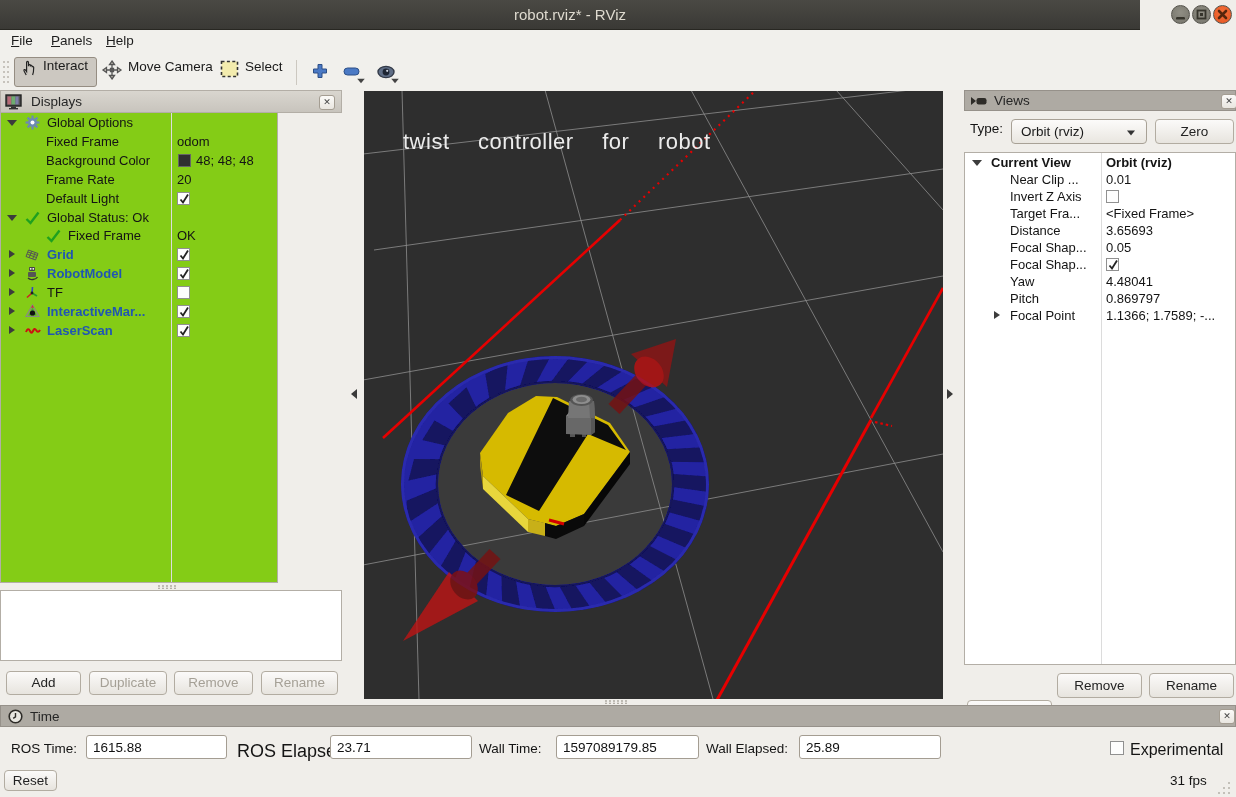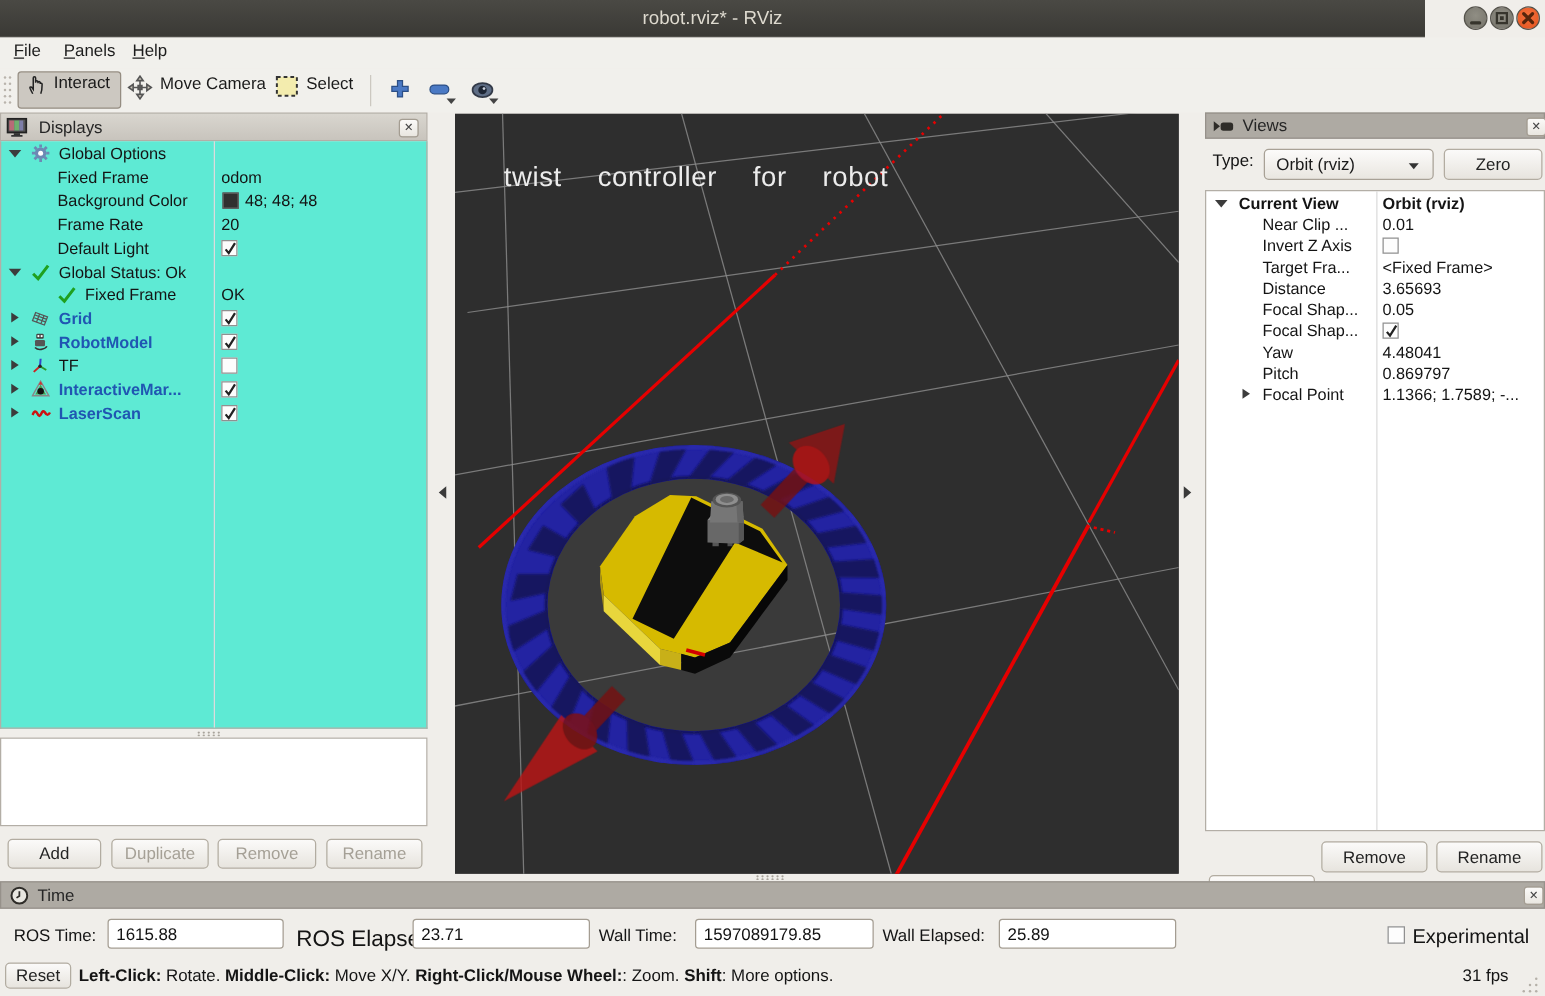--- a/index.html
+++ b/index.html
@@ -113,21 +113,21 @@
         <rect x="1" y="1" width="15" height="11" fill="#555" stroke="#222" stroke-width="1.4"></rect>
         <rect x="2.4" y="2.4" width="4" height="8" fill="#b86a77"></rect>
         <rect x="6.4" y="2.4" width="4" height="8" fill="#6fae6f"></rect>
         <rect x="10.4" y="2.4" width="3.2" height="8" fill="#7e7ea8"></rect>
         <rect x="6" y="12.5" width="5" height="1.6" fill="#333"></rect>
         <rect x="4" y="14" width="9" height="1.4" fill="#333"></rect>
       </svg>
     <span style="margin-left:7px">Displays</span>
     <div class="closebtn" style="left:318px;top:4px">✕</div>
   </div>
-  <div class="abs" id="dtree" style="left:0;top:23px;width:342px;height:470px;background:#5eead4;border:1px solid #b3aea6;border-top:none">
+  <div class="abs" id="dtree" style="left:0;top:23px;width:278px;height:470px;background:#84cc16;border:1px solid #b3aea6;border-top:none">
     <div class="abs" style="left:170px;top:0;width:1px;height:100%;background:#dcdcdc"></div>
 <div class="exp open" style="left:6px;top:7px"></div>
       <svg class="abs" style="left:24px;top:2px" width="15" height="15" viewBox="0 0 15 15">
         <g fill="#6c89b4">
           <circle cx="7.5" cy="7.5" r="4.6"></circle>
           <g stroke="#6c89b4" stroke-width="2.2">
             <path d="M7.5 0.5 L7.5 3"></path>
             <path d="M7.5 12 L7.5 14.5"></path>
             <path d="M0.5 7.5 L3 7.5"></path>
             <path d="M12 7.5 L14.5 7.5"></path>
@@ -399,21 +399,20 @@
   <div class="lbl" style="left:479px;top:36px;font-size:13.5px">Wall Time:</div>
   <div class="input" style="left:556px;top:30px;width:143px;height:24px">1597089179.85</div>
   <div class="lbl" style="left:706px;top:36px;font-size:13.5px">Wall Elapsed:</div>
   <div class="input" style="left:799px;top:30px;width:142px;height:24px">25.89</div>
   <div class="cb" style="left:1110px;top:36px;width:14px;height:14px"></div>
   <div class="lbl" style="left:1130px;top:36px;font-size:16px">Experimental</div>
 </div>
 
 <div class="abs" id="statusbar" style="left:0;top:768px;width:1236px;height:29px">
   <div class="btn" style="left:4px;top:2px;width:53px;height:21px;line-height:19px">Reset</div>
-  <div class="lbl" style="left:63px;top:5px;font-size:13.5px"><b>Left-Click:</b> Rotate. <b>Middle-Click:</b> Move X/Y. <b>Right-Click/Mouse Wheel:</b>: Zoom. <b>Shift</b>: More options.</div>
   <div class="lbl" style="left:1170px;top:5px;font-size:13.5px">31 fps</div>
   <svg class="abs" style="left:1216px;top:12px" width="16" height="16">
       <g fill="#b5b0a8">
         <circle cx="13" cy="3" r="1"></circle>
         <circle cx="8" cy="8" r="1"></circle>
         <circle cx="13" cy="8" r="1"></circle>
         <circle cx="3" cy="13" r="1"></circle>
         <circle cx="8" cy="13" r="1"></circle>
         <circle cx="13" cy="13" r="1"></circle>
       </g>

